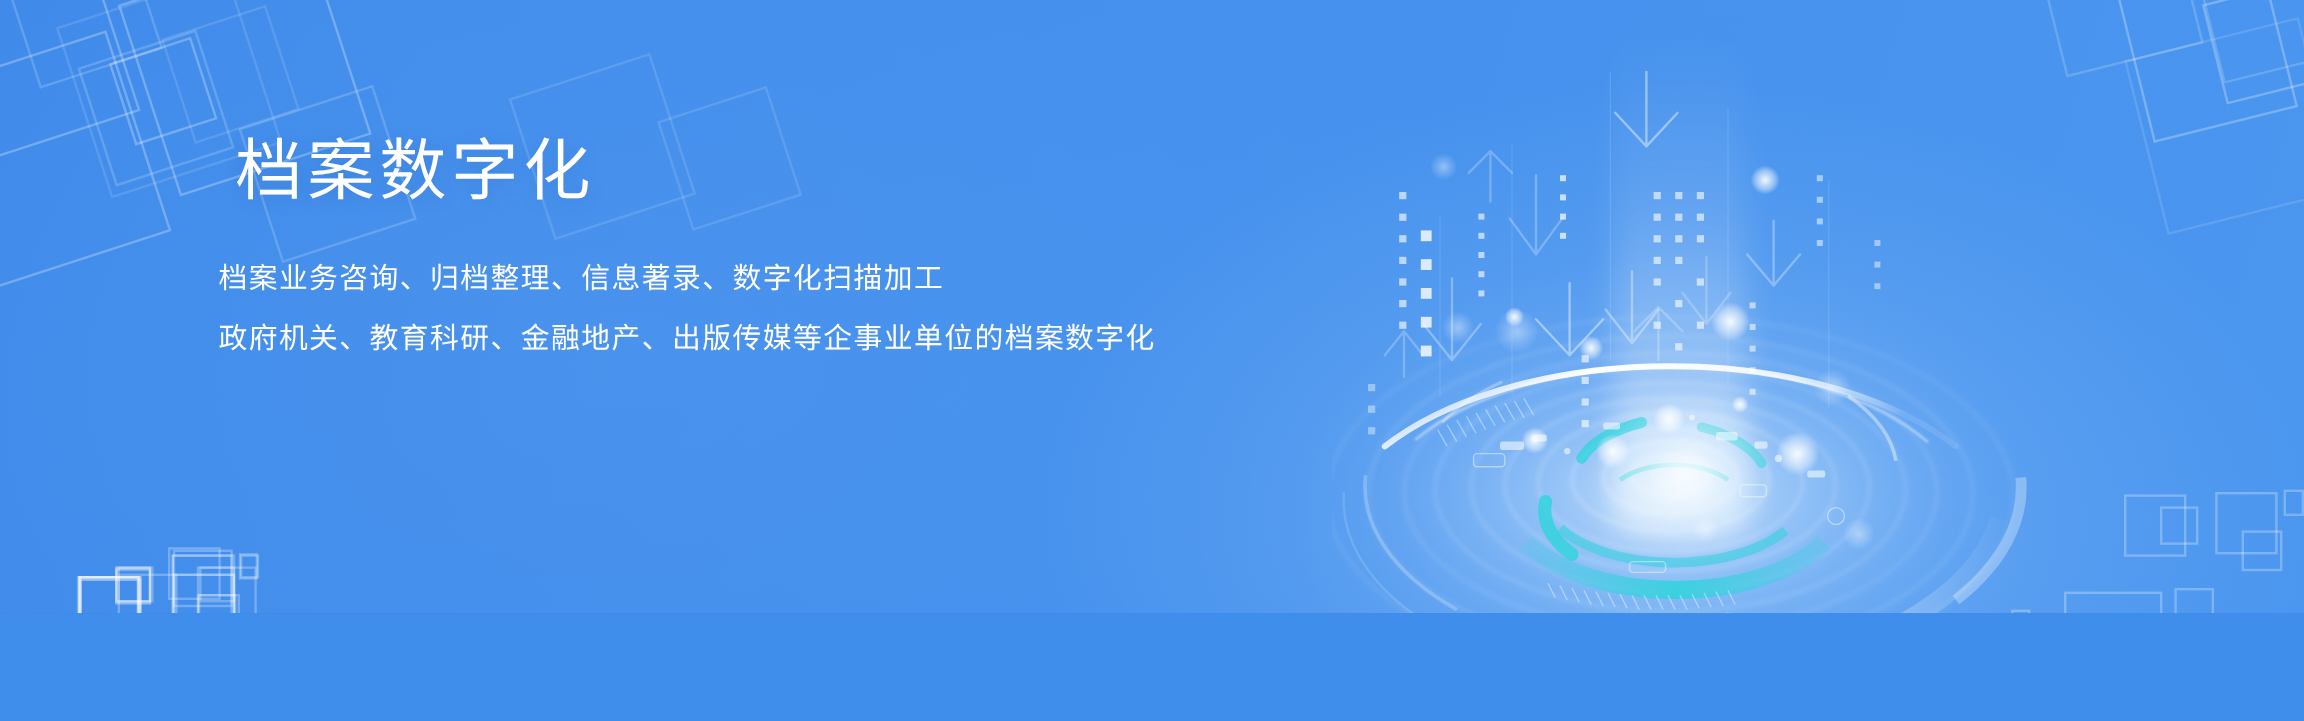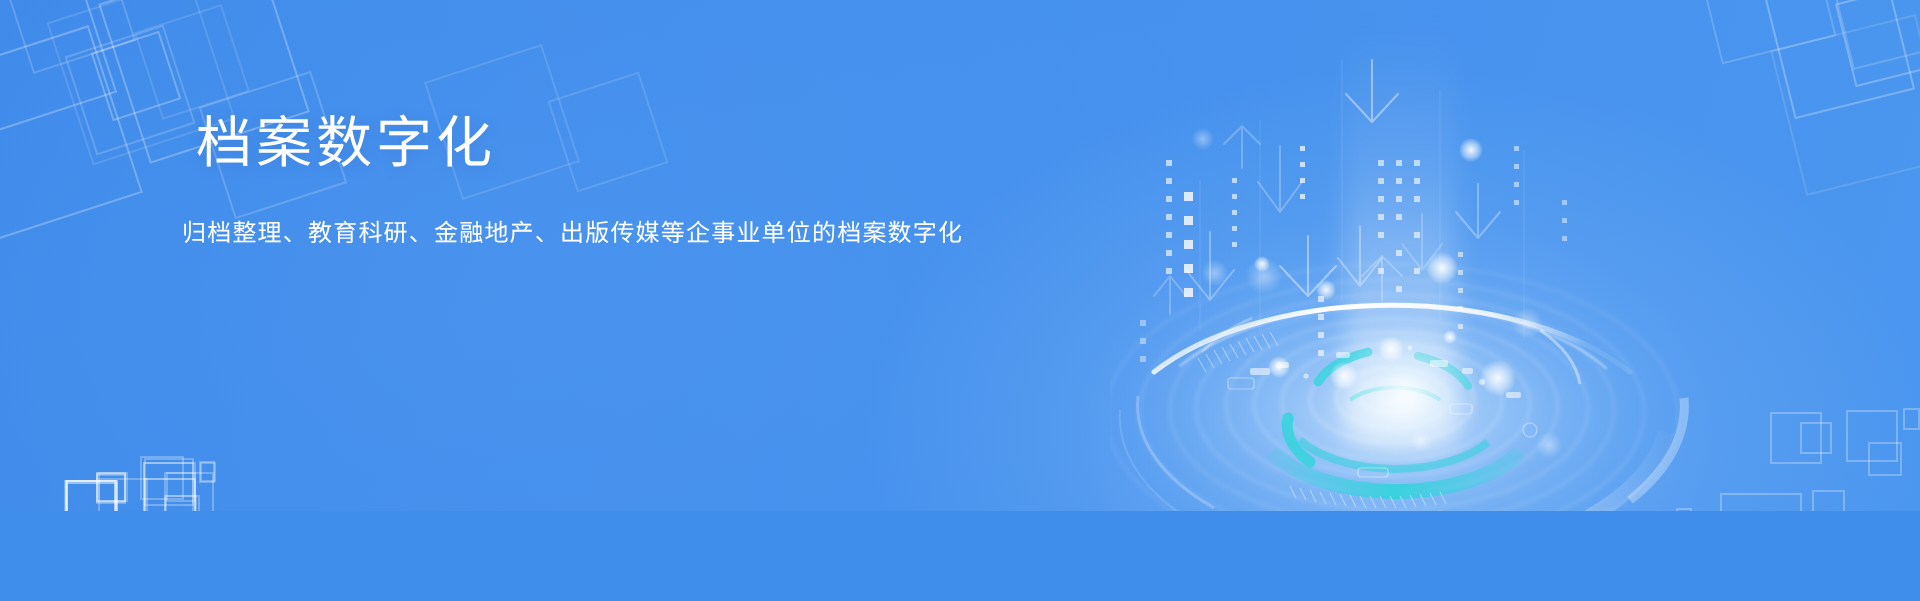--- a/index.html
+++ b/index.html
@@ -444,16 +444,17 @@
   <div class="orb" style="left:1330px; top:362px; width:28px; height:28px;"></div>
   <div class="orb" style="left:1480px; top:360px; width:36px; height:36px;"></div>
   <div class="orb faint" style="left:1202px; top:260px; width:26px; height:26px;"></div>
   <div class="orb faint" style="left:1192px; top:128px; width:22px; height:22px;"></div>
   <div class="orb" style="left:1443px; top:330px; width:14px; height:14px;"></div>
   <div class="orb faint" style="left:1536px; top:432px; width:26px; height:26px;"></div>
   <div class="orb faint" style="left:1410px; top:430px; width:22px; height:22px;"></div>
 
   <div class="copy">
     <h1 class="title">档案数字化</h1>
-    <div class="sub-line">归档整理、教育科研、金融地产、出版传媒等企事业单位的档案数字化</div>
+    <div class="sub-line">档案业务咨询、归档整理、信息著录、数字化扫描加工</div>
+    <div class="sub-line">政府机关、教育科研、金融地产、出版传媒等企事业单位的档案数字化</div>
   </div>
 
 </div>
 
 </body></html>

